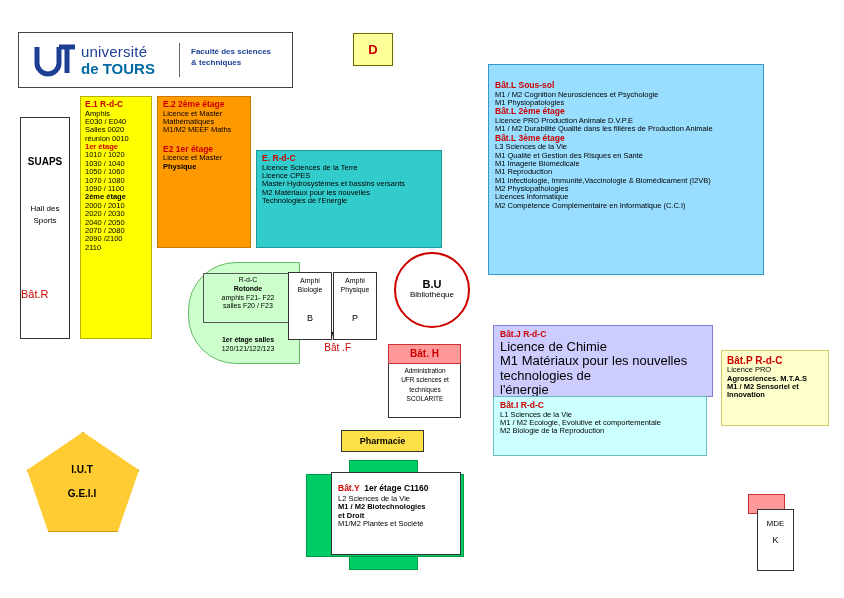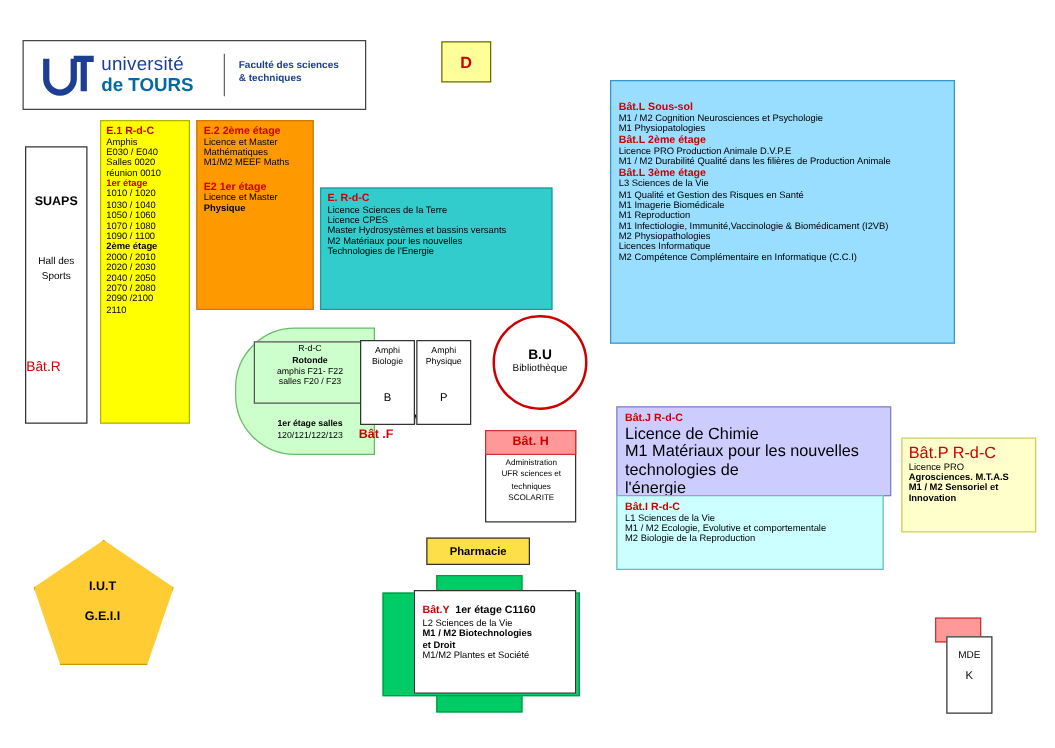--- a/index.html
+++ b/index.html
@@ -60,34 +60,34 @@
   #bat-j .hd{font-size:8.5px;font-weight:bold;color:#cc0000;}
   #bat-j .li{font-size:13px;}
 
   
   #bat-i{left:493px;top:396px;width:214px;height:60px;background:#ccffff;border:1px solid #66bbbb;padding:4px 6px;}
   #bat-i .hd{font-size:8.5px;font-weight:bold;color:#cc0000;}
   #bat-i .li{font-size:7.5px;}
 
   
   #bat-p{left:721px;top:350px;width:108px;height:76px;background:#ffffcc;border:1px solid #cccc66;padding:4px 5px;}
-  #bat-p .hd{font-size:13px;font-weight:normal;color:#cc0000;}
+  #bat-p .hd{font-size:10px;font-weight:bold;color:#cc0000;}
   #bat-p .li{font-size:7.5px;}
   #bat-p .bd{font-size:7.5px;font-weight:bold;}
 
   
   #rotonde-wrap{left:188px;top:262px;width:110px;height:100px;}
   #rotonde{position:absolute;left:0;top:0;width:110px;height:100px;background:#ccffcc;border:1px solid #66bb66;
            border-top-left-radius:48px;border-bottom-left-radius:48px;}
   #rot-box{left:203px;top:273px;width:88px;height:50px;border:1px solid #555;background:#ccffcc;}
   #rot-txt{left:203px;top:276px;width:90px;text-align:center;font-size:7px;line-height:1.25;}
   #rot-txt2{left:196px;top:335px;width:104px;text-align:center;font-size:7px;line-height:1.3;font-weight:bold;}
   #forum{left:287px;top:330px;width:64px;}
   #forum .f1{font-size:11px;font-weight:bold;text-align:center;}
-  #forum .f2{font-size:10px;font-weight:bold;color:#cc0000;text-align:left;}
+  #forum .f2{font-size:10px;font-weight:normal;color:#cc0000;text-align:right;}
 
   
   .amphi{width:44px;height:68px;border:1px solid #333;background:#fff;}
   #amphi-b{left:288px;top:272px;}
   #amphi-p{left:333px;top:272px;}
   .amphi .nm{font-size:7px;text-align:center;line-height:1.25;padding-top:4px;}
   .amphi .lt{font-size:9px;text-align:center;position:absolute;left:0;right:0;bottom:16px;}
 
   
   #bu-circle{left:394px;top:252px;width:76px;height:76px;border:2px solid #cc0000;border-radius:50%;background:#fff;}

